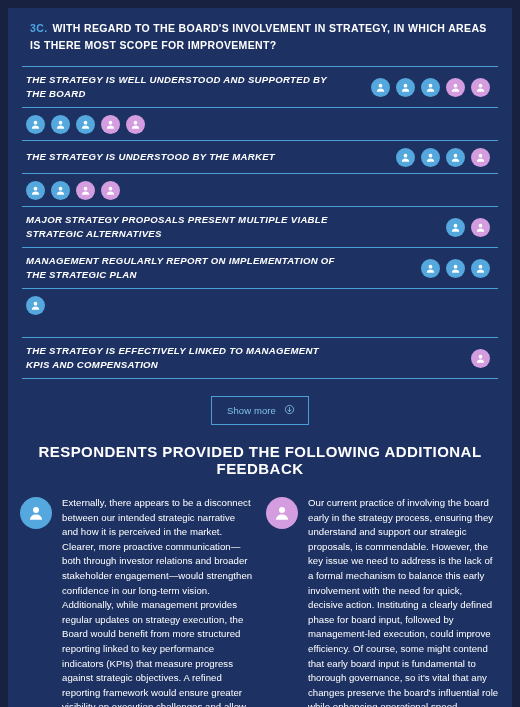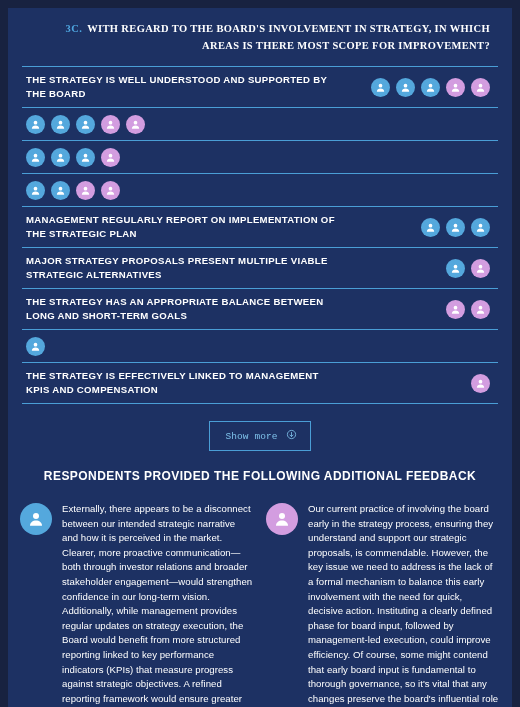--- a/index.html
+++ b/index.html
@@ -29,23 +29,22 @@
     overflow: hidden;
   }
 
   
   .q-header {
     padding: 11px 22px 13px 22px;
     text-align: center;
   }
   .q-header-line {
     display: block;
-    text-align: right;
+    text-align: left;
     line-height: 15px;
-    font-family: Liberation Serif, serif;
   }
   .q-num {
     color: #4ea6e0;
     font-size: 10.5px;
     font-weight: bold;
     letter-spacing: 0.4px;
     font-stretch: condensed;
     margin-right: 5px;
     text-transform: uppercase;
   }
@@ -53,32 +52,34 @@
     color: #ffffff;
     font-size: 10.5px;
     font-weight: bold;
     letter-spacing: 0.35px;
     text-transform: uppercase;
   }
 
   
   .rows {
     margin: 0 14px;
+    font-style: italic;
   }
   .row {
     position: relative;
     display: flex;
     align-items: center;
     justify-content: space-between;
     border-top: 1px solid #4a9ed6;
     min-height: 33px;
     padding: 6px 6px 6px 4px;
   }
   .row:last-of-type {
     border-bottom: 1px solid #4a9ed6;
+    margin-top: 16px;
   }
   .row-label {
     color: #ffffff;
     font-size: 9.6px;
     font-weight: bold;
     letter-spacing: 0.3px;
     line-height: 14px;
     text-transform: uppercase;
     max-width: 310px;
   }
@@ -107,35 +108,35 @@
   .showmore-wrap {
     display: flex;
     justify-content: center;
     padding: 17px 0 16px 0;
   }
   .showmore-btn {
     border: 1px solid #4a9ed6;
     background: transparent;
     color: #7fc2ea;
     font-size: 9.5px;
-    font-family: Liberation Mono, monospace;
+    font-family: Liberation Sans, sans-serif;
     padding: 7px 13px 7px 15px;
     display: flex;
     align-items: center;
     gap: 8px;
     cursor: pointer;
     letter-spacing: 0.1px;
   }
   .showmore-btn .circ-icon { display: block; }
 
   
   .feedback-title {
     text-align: center;
     color: #ffffff;
-    font-size: 12px;
+    font-size: 15px;
     font-weight: bold;
     letter-spacing: 0.45px;
     text-transform: uppercase;
     padding: 2px 0 19px 0;
   }
   .feedback-cols {
     display: flex;
     gap: 12px;
     padding: 0 12px;
   }
@@ -242,63 +243,82 @@
           <span class="avatar purple">
               <svg width="11" height="11" viewBox="0 0 24 24">
                 <circle cx="12" cy="8" r="4" fill="#fff"></circle>
                 <path d="M4 21c0-4.4 3.6-7 8-7s8 2.6 8 7z" fill="#fff"></path>
               </svg>
             </span>
         </div>
       </div>
 
       <div class="row">
-        <div class="row-avatars">
-          <span class="avatar blue">
-              <svg width="11" height="11" viewBox="0 0 24 24">
-                <circle cx="12" cy="8" r="4" fill="#fff"></circle>
-                <path d="M4 21c0-4.4 3.6-7 8-7s8 2.6 8 7z" fill="#fff"></path>
-              </svg>
-            </span>
-          <span class="avatar blue">
-              <svg width="11" height="11" viewBox="0 0 24 24">
-                <circle cx="12" cy="8" r="4" fill="#fff"></circle>
-                <path d="M4 21c0-4.4 3.6-7 8-7s8 2.6 8 7z" fill="#fff"></path>
-              </svg>
-            </span>
-          <span class="avatar blue">
-              <svg width="11" height="11" viewBox="0 0 24 24">
-                <circle cx="12" cy="8" r="4" fill="#fff"></circle>
-                <path d="M4 21c0-4.4 3.6-7 8-7s8 2.6 8 7z" fill="#fff"></path>
-              </svg>
-            </span>
-          <span class="avatar purple">
-              <svg width="11" height="11" viewBox="0 0 24 24">
-                <circle cx="12" cy="8" r="4" fill="#fff"></circle>
-                <path d="M4 21c0-4.4 3.6-7 8-7s8 2.6 8 7z" fill="#fff"></path>
-              </svg>
-            </span>
-        </div>
-      </div>
-
-      <div class="row">
-        <div class="row-avatars">
-          <span class="avatar blue">
-              <svg width="11" height="11" viewBox="0 0 24 24">
-                <circle cx="12" cy="8" r="4" fill="#fff"></circle>
-                <path d="M4 21c0-4.4 3.6-7 8-7s8 2.6 8 7z" fill="#fff"></path>
-              </svg>
-            </span>
-          <span class="avatar blue">
-              <svg width="11" height="11" viewBox="0 0 24 24">
-                <circle cx="12" cy="8" r="4" fill="#fff"></circle>
-                <path d="M4 21c0-4.4 3.6-7 8-7s8 2.6 8 7z" fill="#fff"></path>
-              </svg>
-            </span>
-          <span class="avatar purple">
+        <div class="row-label">THE STRATEGY IS UNDERSTOOD BY THE MARKET</div>
+        <div class="row-avatars">
+          <span class="avatar blue">
+              <svg width="11" height="11" viewBox="0 0 24 24">
+                <circle cx="12" cy="8" r="4" fill="#fff"></circle>
+                <path d="M4 21c0-4.4 3.6-7 8-7s8 2.6 8 7z" fill="#fff"></path>
+              </svg>
+            </span>
+          <span class="avatar blue">
+              <svg width="11" height="11" viewBox="0 0 24 24">
+                <circle cx="12" cy="8" r="4" fill="#fff"></circle>
+                <path d="M4 21c0-4.4 3.6-7 8-7s8 2.6 8 7z" fill="#fff"></path>
+              </svg>
+            </span>
+          <span class="avatar blue">
+              <svg width="11" height="11" viewBox="0 0 24 24">
+                <circle cx="12" cy="8" r="4" fill="#fff"></circle>
+                <path d="M4 21c0-4.4 3.6-7 8-7s8 2.6 8 7z" fill="#fff"></path>
+              </svg>
+            </span>
+          <span class="avatar purple">
+              <svg width="11" height="11" viewBox="0 0 24 24">
+                <circle cx="12" cy="8" r="4" fill="#fff"></circle>
+                <path d="M4 21c0-4.4 3.6-7 8-7s8 2.6 8 7z" fill="#fff"></path>
+              </svg>
+            </span>
+        </div>
+      </div>
+
+      <div class="row">
+        <div class="row-avatars">
+          <span class="avatar blue">
+              <svg width="11" height="11" viewBox="0 0 24 24">
+                <circle cx="12" cy="8" r="4" fill="#fff"></circle>
+                <path d="M4 21c0-4.4 3.6-7 8-7s8 2.6 8 7z" fill="#fff"></path>
+              </svg>
+            </span>
+          <span class="avatar blue">
+              <svg width="11" height="11" viewBox="0 0 24 24">
+                <circle cx="12" cy="8" r="4" fill="#fff"></circle>
+                <path d="M4 21c0-4.4 3.6-7 8-7s8 2.6 8 7z" fill="#fff"></path>
+              </svg>
+            </span>
+          <span class="avatar purple">
+              <svg width="11" height="11" viewBox="0 0 24 24">
+                <circle cx="12" cy="8" r="4" fill="#fff"></circle>
+                <path d="M4 21c0-4.4 3.6-7 8-7s8 2.6 8 7z" fill="#fff"></path>
+              </svg>
+            </span>
+          <span class="avatar purple">
+              <svg width="11" height="11" viewBox="0 0 24 24">
+                <circle cx="12" cy="8" r="4" fill="#fff"></circle>
+                <path d="M4 21c0-4.4 3.6-7 8-7s8 2.6 8 7z" fill="#fff"></path>
+              </svg>
+            </span>
+        </div>
+      </div>
+
+      <div class="row">
+        <div class="row-label">MAJOR STRATEGY PROPOSALS PRESENT MULTIPLE VIABLE STRATEGIC ALTERNATIVES</div>
+        <div class="row-avatars">
+          <span class="avatar blue">
               <svg width="11" height="11" viewBox="0 0 24 24">
                 <circle cx="12" cy="8" r="4" fill="#fff"></circle>
                 <path d="M4 21c0-4.4 3.6-7 8-7s8 2.6 8 7z" fill="#fff"></path>
               </svg>
             </span>
           <span class="avatar purple">
               <svg width="11" height="11" viewBox="0 0 24 24">
                 <circle cx="12" cy="8" r="4" fill="#fff"></circle>
                 <path d="M4 21c0-4.4 3.6-7 8-7s8 2.6 8 7z" fill="#fff"></path>
               </svg>
@@ -323,55 +343,20 @@
             </span>
           <span class="avatar blue">
               <svg width="11" height="11" viewBox="0 0 24 24">
                 <circle cx="12" cy="8" r="4" fill="#fff"></circle>
                 <path d="M4 21c0-4.4 3.6-7 8-7s8 2.6 8 7z" fill="#fff"></path>
               </svg>
             </span>
         </div>
       </div>
 
-      <div class="row">
-        <div class="row-label">MAJOR STRATEGY PROPOSALS PRESENT MULTIPLE VIABLE STRATEGIC ALTERNATIVES</div>
-        <div class="row-avatars">
-          <span class="avatar blue">
-              <svg width="11" height="11" viewBox="0 0 24 24">
-                <circle cx="12" cy="8" r="4" fill="#fff"></circle>
-                <path d="M4 21c0-4.4 3.6-7 8-7s8 2.6 8 7z" fill="#fff"></path>
-              </svg>
-            </span>
-          <span class="avatar purple">
-              <svg width="11" height="11" viewBox="0 0 24 24">
-                <circle cx="12" cy="8" r="4" fill="#fff"></circle>
-                <path d="M4 21c0-4.4 3.6-7 8-7s8 2.6 8 7z" fill="#fff"></path>
-              </svg>
-            </span>
-        </div>
-      </div>
-
-      <div class="row">
-        <div class="row-label">THE STRATEGY HAS AN APPROPRIATE BALANCE BETWEEN LONG AND SHORT-TERM GOALS</div>
-        <div class="row-avatars">
-          <span class="avatar purple">
-              <svg width="11" height="11" viewBox="0 0 24 24">
-                <circle cx="12" cy="8" r="4" fill="#fff"></circle>
-                <path d="M4 21c0-4.4 3.6-7 8-7s8 2.6 8 7z" fill="#fff"></path>
-              </svg>
-            </span>
-          <span class="avatar purple">
-              <svg width="11" height="11" viewBox="0 0 24 24">
-                <circle cx="12" cy="8" r="4" fill="#fff"></circle>
-                <path d="M4 21c0-4.4 3.6-7 8-7s8 2.6 8 7z" fill="#fff"></path>
-              </svg>
-            </span>
-        </div>
-      </div>
 
       <div class="row">
         <div class="row-avatars">
           <span class="avatar blue">
               <svg width="11" height="11" viewBox="0 0 24 24">
                 <circle cx="12" cy="8" r="4" fill="#fff"></circle>
                 <path d="M4 21c0-4.4 3.6-7 8-7s8 2.6 8 7z" fill="#fff"></path>
               </svg>
             </span>
         </div>

